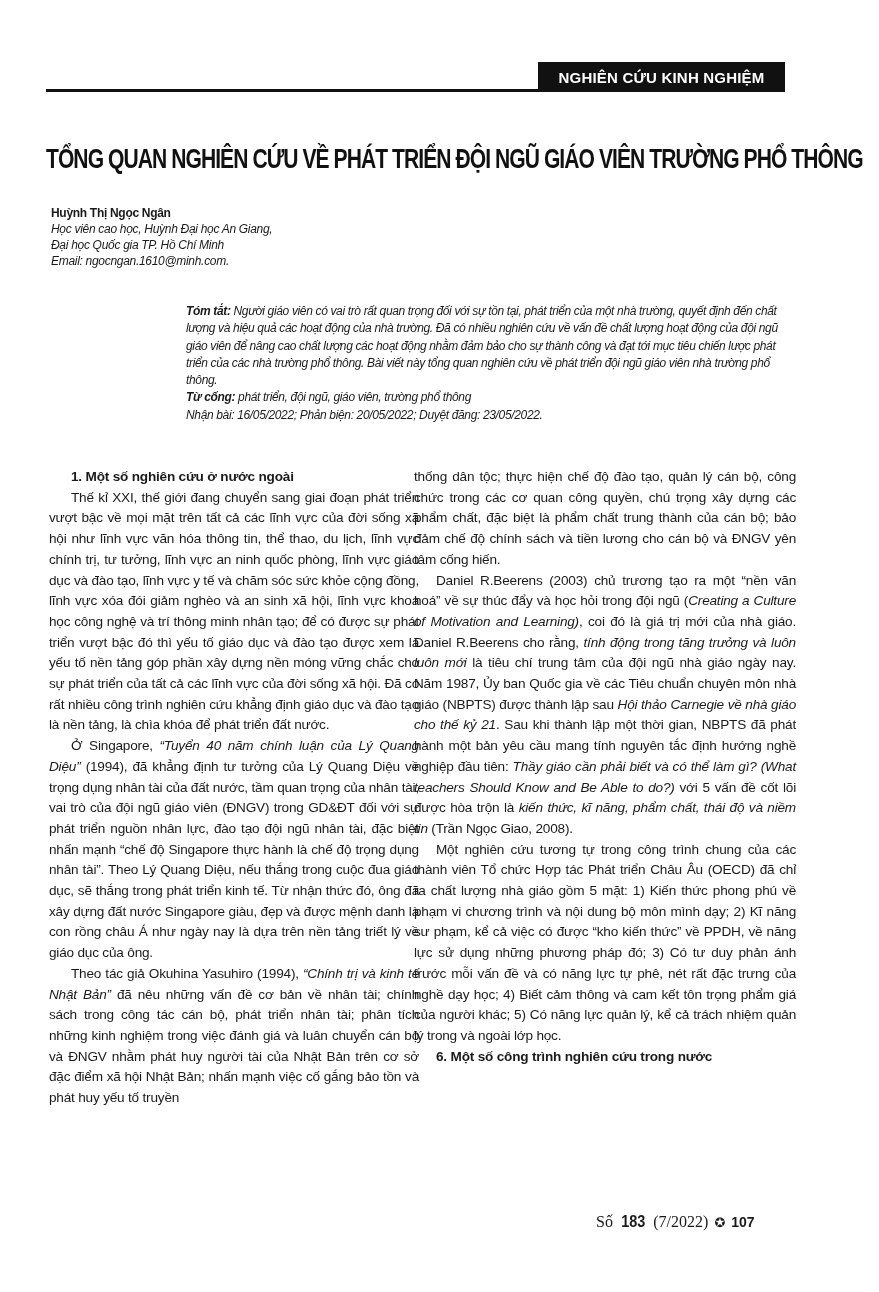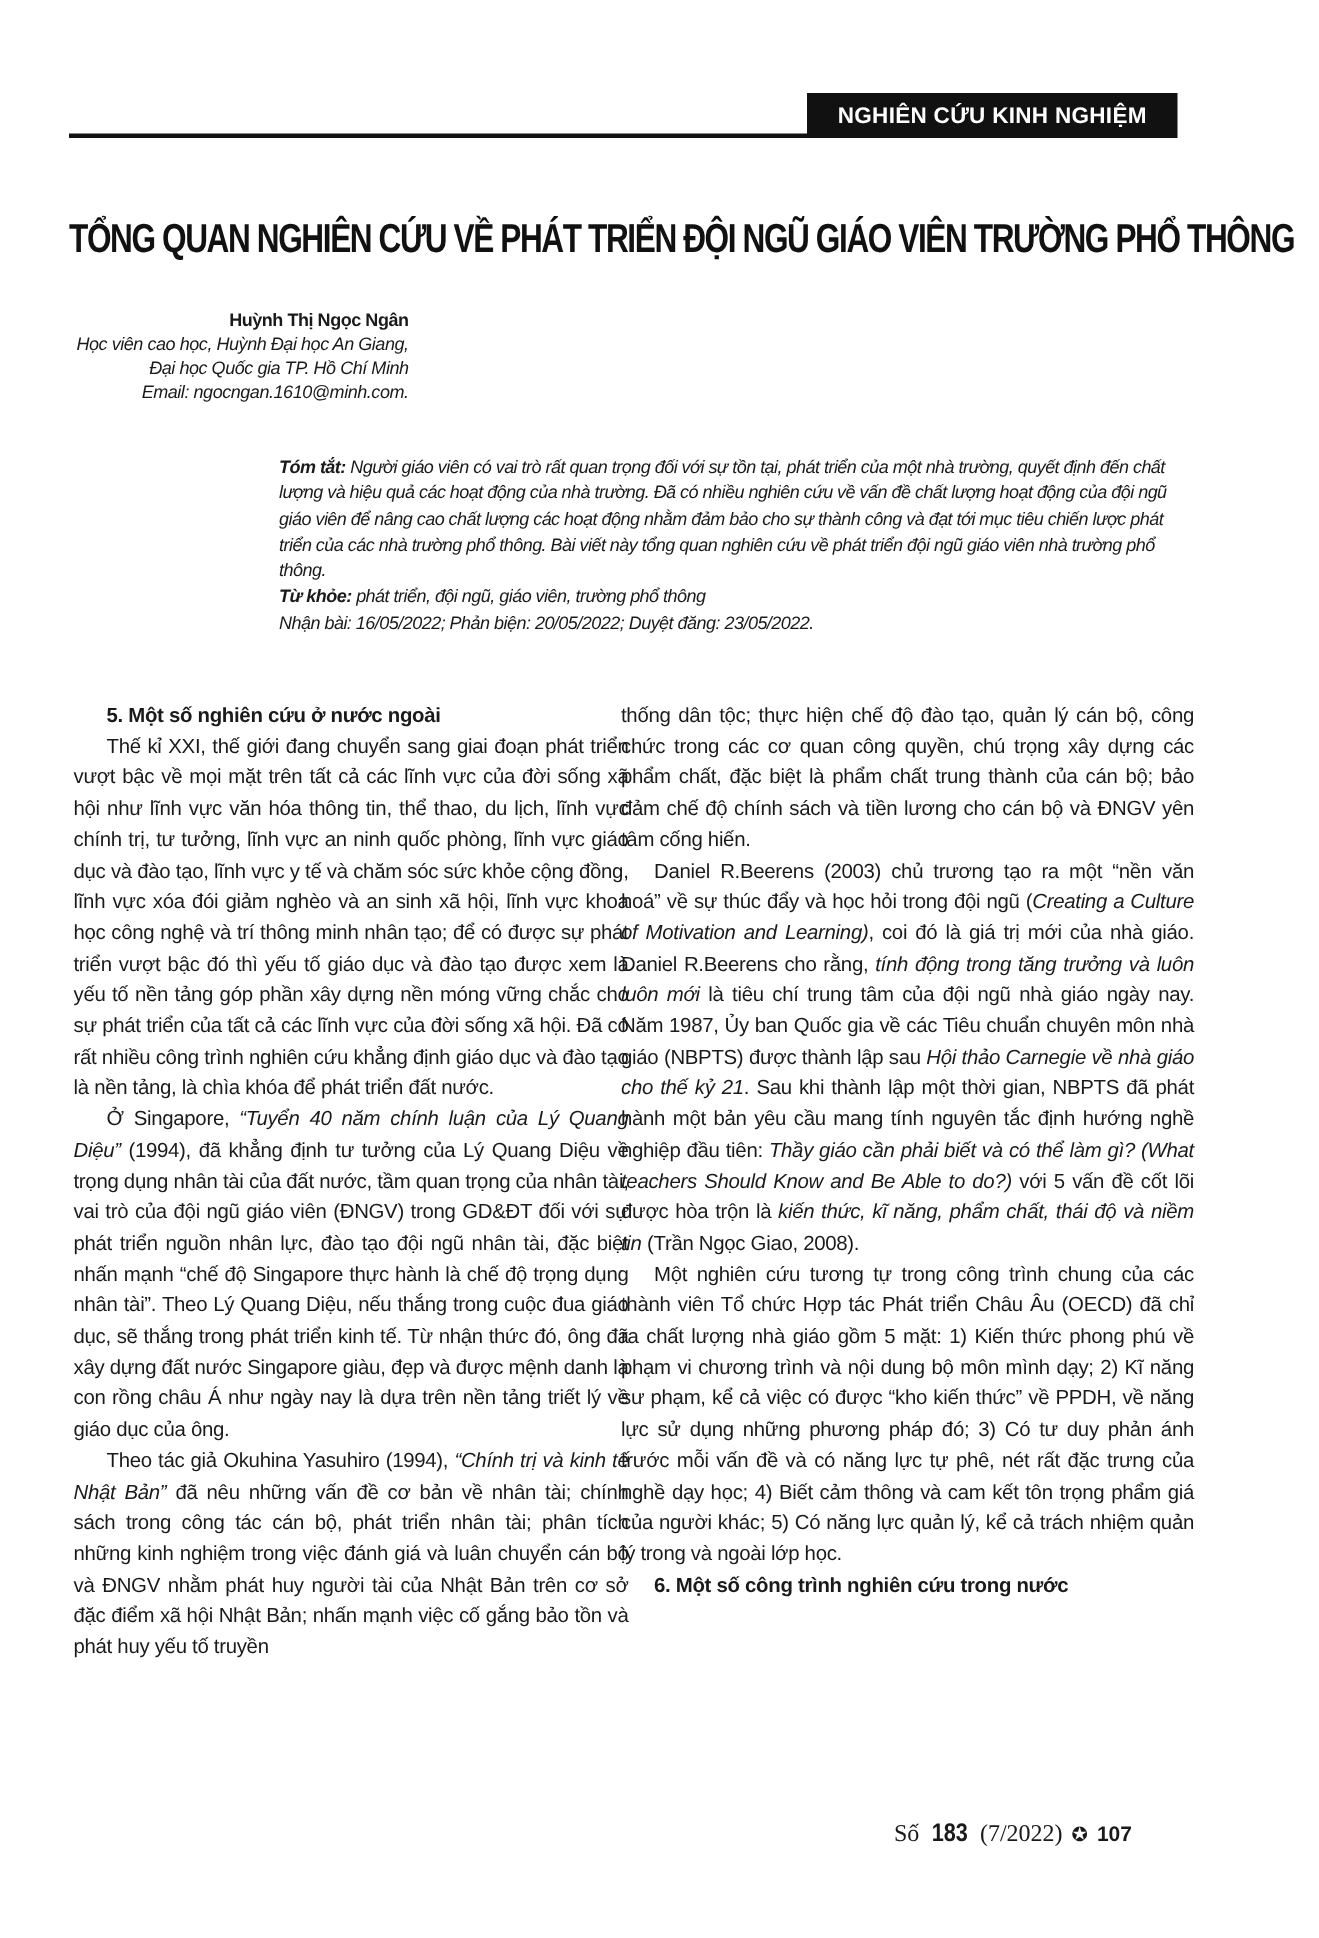--- a/index.html
+++ b/index.html
@@ -15,21 +15,21 @@
     background: #111; color: #fff; font-weight: bold; font-size: 15px;
     display: flex; align-items: center; justify-content: center; letter-spacing: 0.2px;
   }
   .title {
     position: absolute; left: 46px; top: 140px; width: 760px;
     font-family: "Liberation Sans", sans-serif; font-weight: bold;
     font-size: 27px; line-height: 38px; letter-spacing: -1.2px;
     transform: scaleX(0.78); transform-origin: left center; white-space: nowrap;
     width: 975px; color: #111;
   }
-  .author-block { position: absolute; left: 51px; top: 205px; font-size: 12px; line-height: 16px; text-align: right; }
+  .author-block { position: absolute; left: 51px; top: 205px; font-size: 12px; line-height: 16px; }
   .author-name { font-weight: bold; font-size: 12px; letter-spacing: -0.3px; }
   .author-line { font-style: italic; letter-spacing: -0.3px; }
   .abstract {
     position: absolute; left: 186px; top: 303px; width: 600px;
     font-size: 12px; line-height: 17.3px; font-style: italic; letter-spacing: -0.35px;
   }
   .abstract b { font-style: italic; }
   .col {
     position: absolute; top: 467px; width: 370px;
     font-size: 13.6px; line-height: 20.7px; text-align: justify; letter-spacing: -0.2px;
@@ -57,26 +57,26 @@
 
 <div class="author-block">
   <div class="author-name">Huỳnh Thị Ngọc Ngân</div>
   <div class="author-line">Học viên cao học, Huỳnh Đại học An Giang,</div>
   <div class="author-line">Đại học Quốc gia TP. Hồ Chí Minh</div>
   <div class="author-line">Email: ngocngan.1610@minh.com.</div>
 </div>
 
 <div class="abstract">
   <div><b>Tóm tắt:</b><span> Người giáo viên có vai trò rất quan trọng đối với sự tồn tại, phát triển của một nhà trường, quyết định đến chất lượng và hiệu quả các hoạt động của nhà trường. Đã có nhiều nghiên cứu về vấn đề chất lượng hoạt động của đội ngũ giáo viên để nâng cao chất lượng các hoạt động nhằm đảm bảo cho sự thành công và đạt tới mục tiêu chiến lược phát triển của các nhà trường phổ thông. Bài viết này tổng quan nghiên cứu về phát triển đội ngũ giáo viên nhà trường phổ thông.</span></div>
-  <div><b>Từ khỏe:</b><span> phát triển, đội ngũ, giáo viên, trường phổ thông</span></div>
+  <div><b>Từ cống:</b><span> phát triển, đội ngũ, giáo viên, trường phổ thông</span></div>
   <div>Nhận bài: 16/05/2022; Phản biện: 20/05/2022; Duyệt đăng: 23/05/2022.</div>
 </div>
 
 <div class="col left">
-  <h3>5. Một số nghiên cứu ở nước ngoài</h3>
+  <h3>1. Một số nghiên cứu ở nước ngoài</h3>
   <p>Thế kỉ XXI, thế giới đang chuyển sang giai đoạn phát triển vượt bậc về mọi mặt trên tất cả các lĩnh vực của đời sống xã hội như lĩnh vực văn hóa thông tin, thể thao, du lịch, lĩnh vực chính trị, tư tưởng, lĩnh vực an ninh quốc phòng, lĩnh vực giáo dục và đào tạo, lĩnh vực y tế và chăm sóc sức khỏe cộng đồng, lĩnh vực xóa đói giảm nghèo và an sinh xã hội, lĩnh vực khoa học công nghệ và trí thông minh nhân tạo; để có được sự phát triển vượt bậc đó thì yếu tố giáo dục và đào tạo được xem là yếu tố nền tảng góp phần xây dựng nền móng vững chắc cho sự phát triển của tất cả các lĩnh vực của đời sống xã hội. Đã có rất nhiều công trình nghiên cứu khẳng định giáo dục và đào tạo là nền tảng, là chìa khóa để phát triển đất nước.</p>
   <p><span>Ở Singapore, </span><i>“Tuyển 40 năm chính luận của Lý Quang Diệu”</i><span> (1994), đã khẳng định tư tưởng của Lý Quang Diệu về trọng dụng nhân tài của đất nước, tầm quan trọng của nhân tài, vai trò của đội ngũ giáo viên (ĐNGV) trong GD&amp;ĐT đối với sự phát triển nguồn nhân lực, đào tạo đội ngũ nhân tài, đặc biệt nhấn mạnh “chế độ Singapore thực hành là chế độ trọng dụng nhân tài”. Theo Lý Quang Diệu, nếu thắng trong cuộc đua giáo dục, sẽ thắng trong phát triển kinh tế. Từ nhận thức đó, ông đã xây dựng đất nước Singapore giàu, đẹp và được mệnh danh là con rồng châu Á như ngày nay là dựa trên nền tảng triết lý về giáo dục của ông.</span></p>
   <p><span>Theo tác giả Okuhina Yasuhiro (1994), </span><i>“Chính trị và kinh tế Nhật Bản”</i><span> đã nêu những vấn đề cơ bản về nhân tài; chính sách trong công tác cán bộ, phát triển nhân tài; phân tích những kinh nghiệm trong việc đánh giá và luân chuyển cán bộ và ĐNGV nhằm phát huy người tài của Nhật Bản trên cơ sở đặc điểm xã hội Nhật Bản; nhấn mạnh việc cố gắng bảo tồn và phát huy yếu tố truyền</span></p>
 </div>
 
 <div class="col right">
   <p class="noindent">thống dân tộc; thực hiện chế độ đào tạo, quản lý cán bộ, công chức trong các cơ quan công quyền, chú trọng xây dựng các phẩm chất, đặc biệt là phẩm chất trung thành của cán bộ; bảo đảm chế độ chính sách và tiền lương cho cán bộ và ĐNGV yên tâm cống hiến.</p>
   <p><span>Daniel R.Beerens (2003) chủ trương tạo ra một “nền văn hoá” về sự thúc đẩy và học hỏi trong đội ngũ (</span><i>Creating a Culture of Motivation and Learning)</i><span>, coi đó là giá trị mới của nhà giáo. Daniel R.Beerens cho rằng, </span><i>tính động trong tăng trưởng và luôn luôn mới</i><span> là tiêu chí trung tâm của đội ngũ nhà giáo ngày nay. Năm 1987, Ủy ban Quốc gia về các Tiêu chuẩn chuyên môn nhà giáo (NBPTS) được thành lập sau </span><i>Hội thảo Carnegie về nhà giáo cho thế kỷ 21</i><span>. Sau khi thành lập một thời gian, NBPTS đã phát hành một bản yêu cầu mang tính nguyên tắc định hướng nghề nghiệp đầu tiên: </span><i>Thầy giáo cần phải biết và có thể làm gì? (What teachers Should Know and Be Able to do?)</i><span> với 5 vấn đề cốt lõi được hòa trộn là </span><i>kiến thức, kĩ năng, phẩm chất, thái độ và niềm tin</i><span> (Trần Ngọc Giao, 2008).</span></p>
   <p>Một nghiên cứu tương tự trong công trình chung của các thành viên Tổ chức Hợp tác Phát triển Châu Âu (OECD) đã chỉ ra chất lượng nhà giáo gồm 5 mặt: 1) Kiến thức phong phú về phạm vi chương trình và nội dung bộ môn mình dạy; 2) Kĩ năng sư phạm, kể cả việc có được “kho kiến thức” về PPDH, về năng lực sử dụng những phương pháp đó; 3) Có tư duy phản ánh trước mỗi vấn đề và có năng lực tự phê, nét rất đặc trưng của nghề dạy học; 4) Biết cảm thông và cam kết tôn trọng phẩm giá của người khác; 5) Có năng lực quản lý, kể cả trách nhiệm quản lý trong và ngoài lớp học.</p>
   <h3>6. Một số công trình nghiên cứu trong nước</h3>

